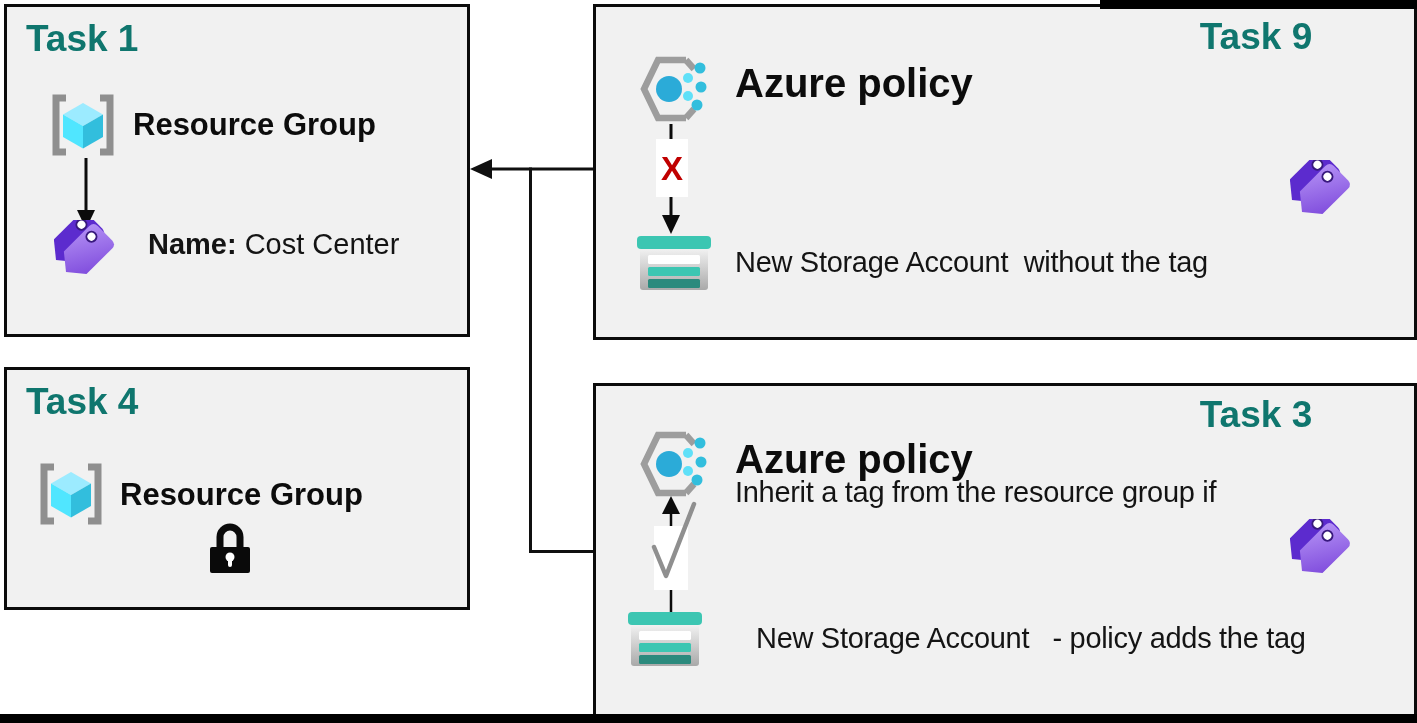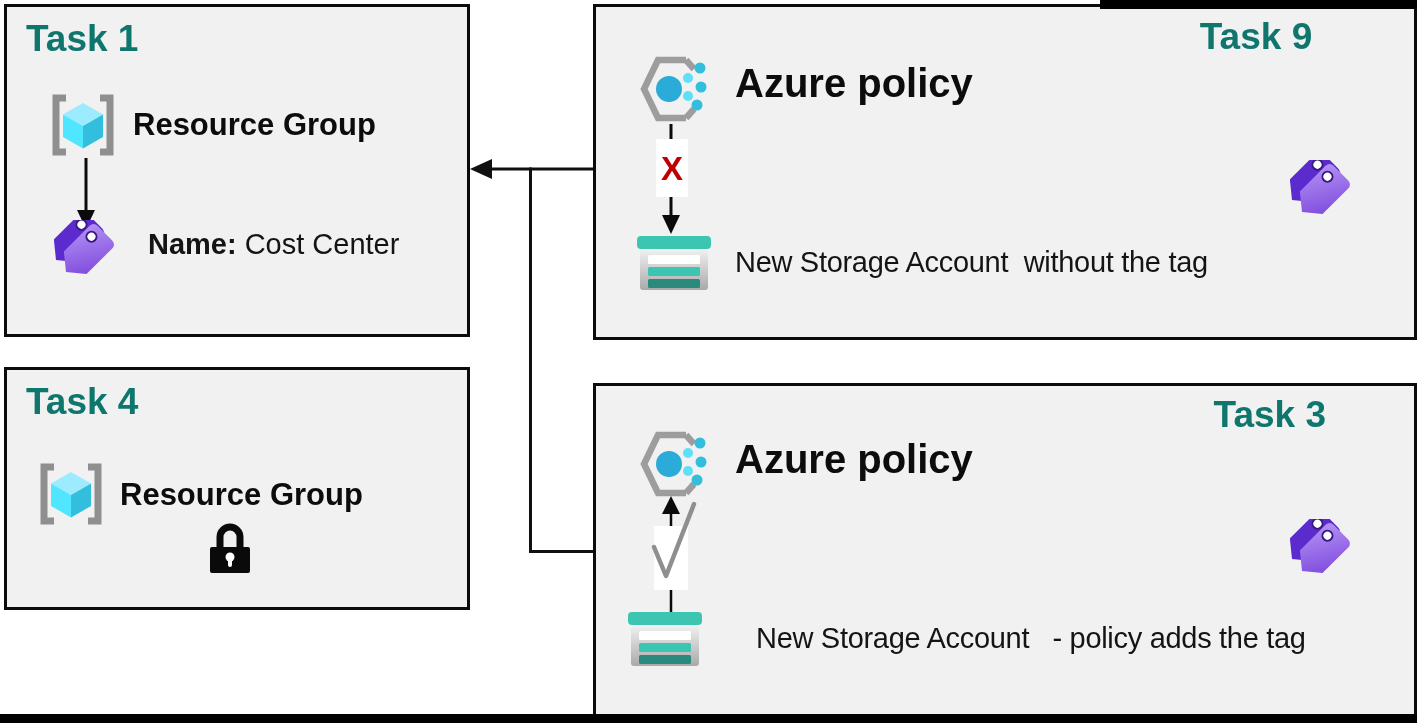--- a/index.html
+++ b/index.html
@@ -162,35 +162,36 @@
     <g transform="translate(1,24) rotate(-45 1 16)">
       <path d="M14 0 H50 Q56 0 56 6 V26 Q56 32 50 32 H14 L1 16 Z" fill="#5c2bce"></path>
       <circle cx="44" cy="9" r="5" fill="#ffffff" stroke="#38197d" stroke-width="2"></circle>
     </g>
     <g transform="translate(11,36) rotate(-45 1 16)">
       <path d="M14 0 H50 Q56 0 56 6 V26 Q56 32 50 32 H14 L1 16 Z" fill="url(#tagGrad2)"></path>
       <circle cx="44" cy="9" r="5" fill="#ffffff" stroke="#38197d" stroke-width="2"></circle>
     </g>
   </svg>
 
-  <div class="task-title" style="left:1186px;top:394px;width:140px;text-align:right;">Task 3</div>
+  <div class="task-title" style="left:1186px;top:394px;width:140px;text-align:center;">Task 3</div>
 
   <svg class="icon" style="left:637px;top:431px;" width="70" height="66" viewBox="0 0 70 66">
     <path d="M49 4 H21 L7 33 L21 62 H49" stroke="#9d9d9d" stroke-width="6.5" fill="none"></path>
     <path d="M49 4 L57 13" stroke="#9d9d9d" stroke-width="6.5" fill="none"></path>
     <path d="M49 62 L57 53" stroke="#9d9d9d" stroke-width="6.5" fill="none"></path>
     <circle cx="32" cy="33" r="13" fill="#2babd8"></circle>
     <circle cx="51" cy="22" r="5" fill="#5fe0f8"></circle>
     <circle cx="51" cy="40" r="5" fill="#5fe0f8"></circle>
     <circle cx="63" cy="12" r="5.5" fill="#32bedd"></circle>
     <circle cx="64" cy="31" r="5.5" fill="#32bedd"></circle>
     <circle cx="60" cy="49" r="5.5" fill="#32bedd"></circle>
   </svg>
 
   <div class="h-bold" style="left:735px;top:437px;">Azure policy</div>
+  <div class="body-text" style="left:735px;top:476px;">Inherit a tag from the resource group if</div>
 
   <svg class="icon" style="left:628px;top:612px;" width="74" height="56" viewBox="0 0 74 56">
     <defs>
       <linearGradient id="bodyGrad3" x1="0" y1="0" x2="0" y2="1">
         <stop offset="0" stop-color="#ffffff"></stop>
           <stop offset="1" stop-color="#a9a9a9"></stop>
       </linearGradient>
     </defs>
     <rect x="3" y="5" width="68" height="49" rx="3" fill="url(#bodyGrad3)"></rect>
     <rect x="0" y="0" width="74" height="13" rx="4" fill="#3cc6b2"></rect>

